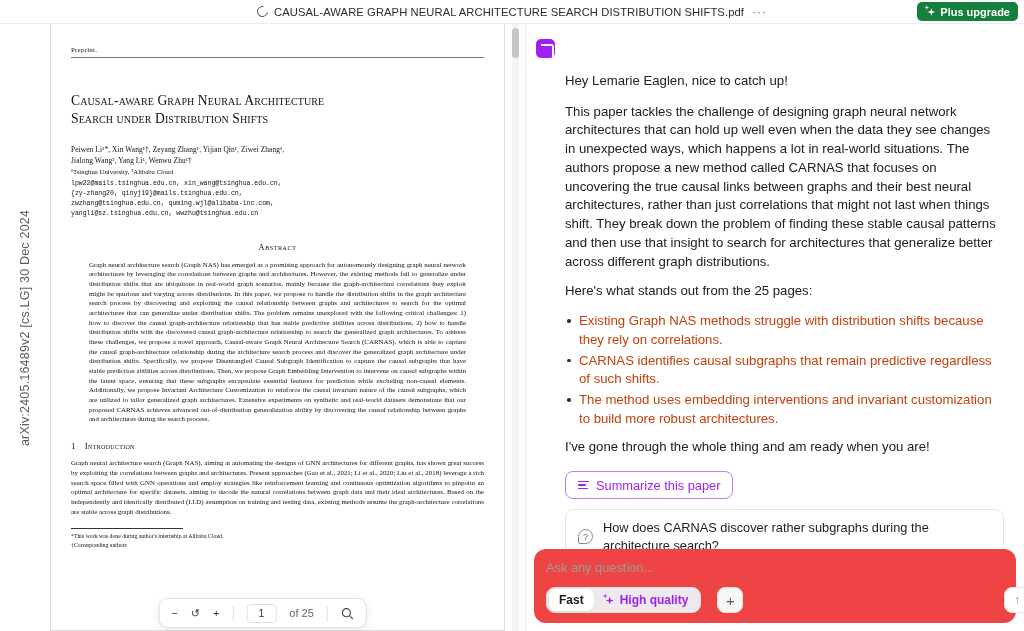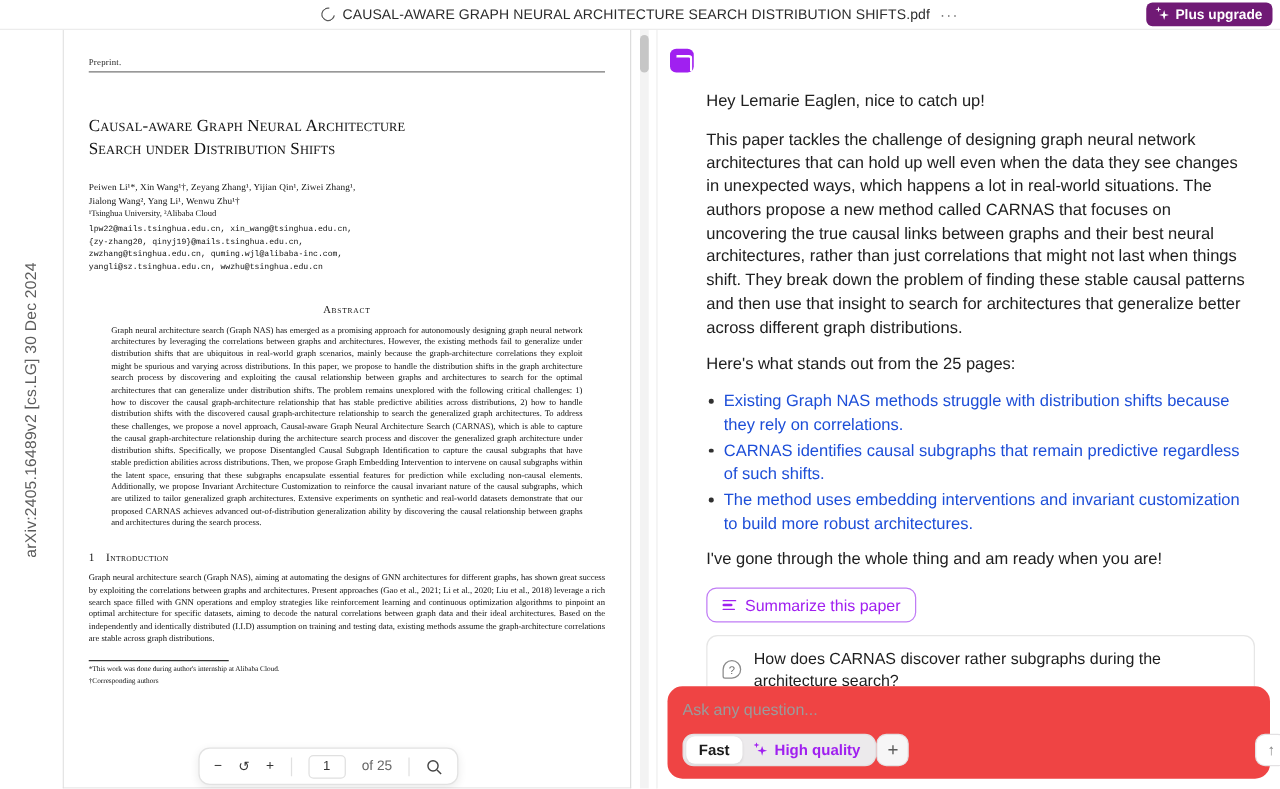--- a/index.html
+++ b/index.html
@@ -32,21 +32,21 @@
     transform: rotate(-35deg);
   }
   .doc-title {
     font-size: 11.2px; color: #2b2b2b; letter-spacing: .1px;
     white-space: nowrap;
   }
   .doc-dots { font-size: 12px; color: #6b6b6b; letter-spacing: 1px; margin-left: 2px; }
   .plus-upgrade {
     position: absolute; right: 6px; top: 2px;
     height: 19px;
-    background: #701a75;
+    background: #15803d;
     color: #fff;
     border-radius: 5px;
     display: flex; align-items: center; gap: 4px;
     padding: 0 8px;
     font-size: 11px; font-weight: bold;
     cursor: pointer;
   }
   .sparkle { display: inline-block; width: 11px; height: 11px; position: relative; }
   .sparkle::before, .sparkle::after {
     content: ""; position: absolute; background: #fff;
@@ -219,21 +219,21 @@
   .msg-p {
     font-size: 13.2px; line-height: 1.42;
     color: #202020; margin-bottom: 11px;
   }
   .msg-p:first-child { margin-bottom: 12px; }
   ul.bullets { list-style: none; margin: 0 0 10px 0; }
   ul.bullets li {
     position: relative;
     padding-left: 14px;
     font-size: 13.2px; line-height: 1.42;
-    color: #1d4ed8;
+    color: #c2410c;
     margin-bottom: 2px;
   }
   ul.bullets li::before {
     content: "";
     position: absolute; left: 2px; top: 7px;
     width: 3.5px; height: 3.5px; border-radius: 50%;
     background: #303030;
   }
   .summarize-btn {
     display: inline-flex; align-items: center; gap: 7px;
@@ -283,21 +283,21 @@
     display: flex; flex-direction: column; justify-content: space-between;
   }
   .composer-input {
     border: none; background: transparent; outline: none;
     font-size: 12.8px; color: #333;
     font-family: "Liberation Sans", sans-serif;
     width: 100%;
   }
   .composer-input::placeholder { color: #9b9b9b; }
   .composer-bottom {
-    display: flex; align-items: center; gap: 0;
+    display: flex; align-items: center; gap: 16px;
     padding-bottom: 10px;
   }
   .mode-toggle {
     display: flex; align-items: center;
     background: #eceaec;
     border: 1px solid #e3e1e3;
     border-radius: 9px;
     height: 26px; padding: 2px;
   }
   .mode-opt {

